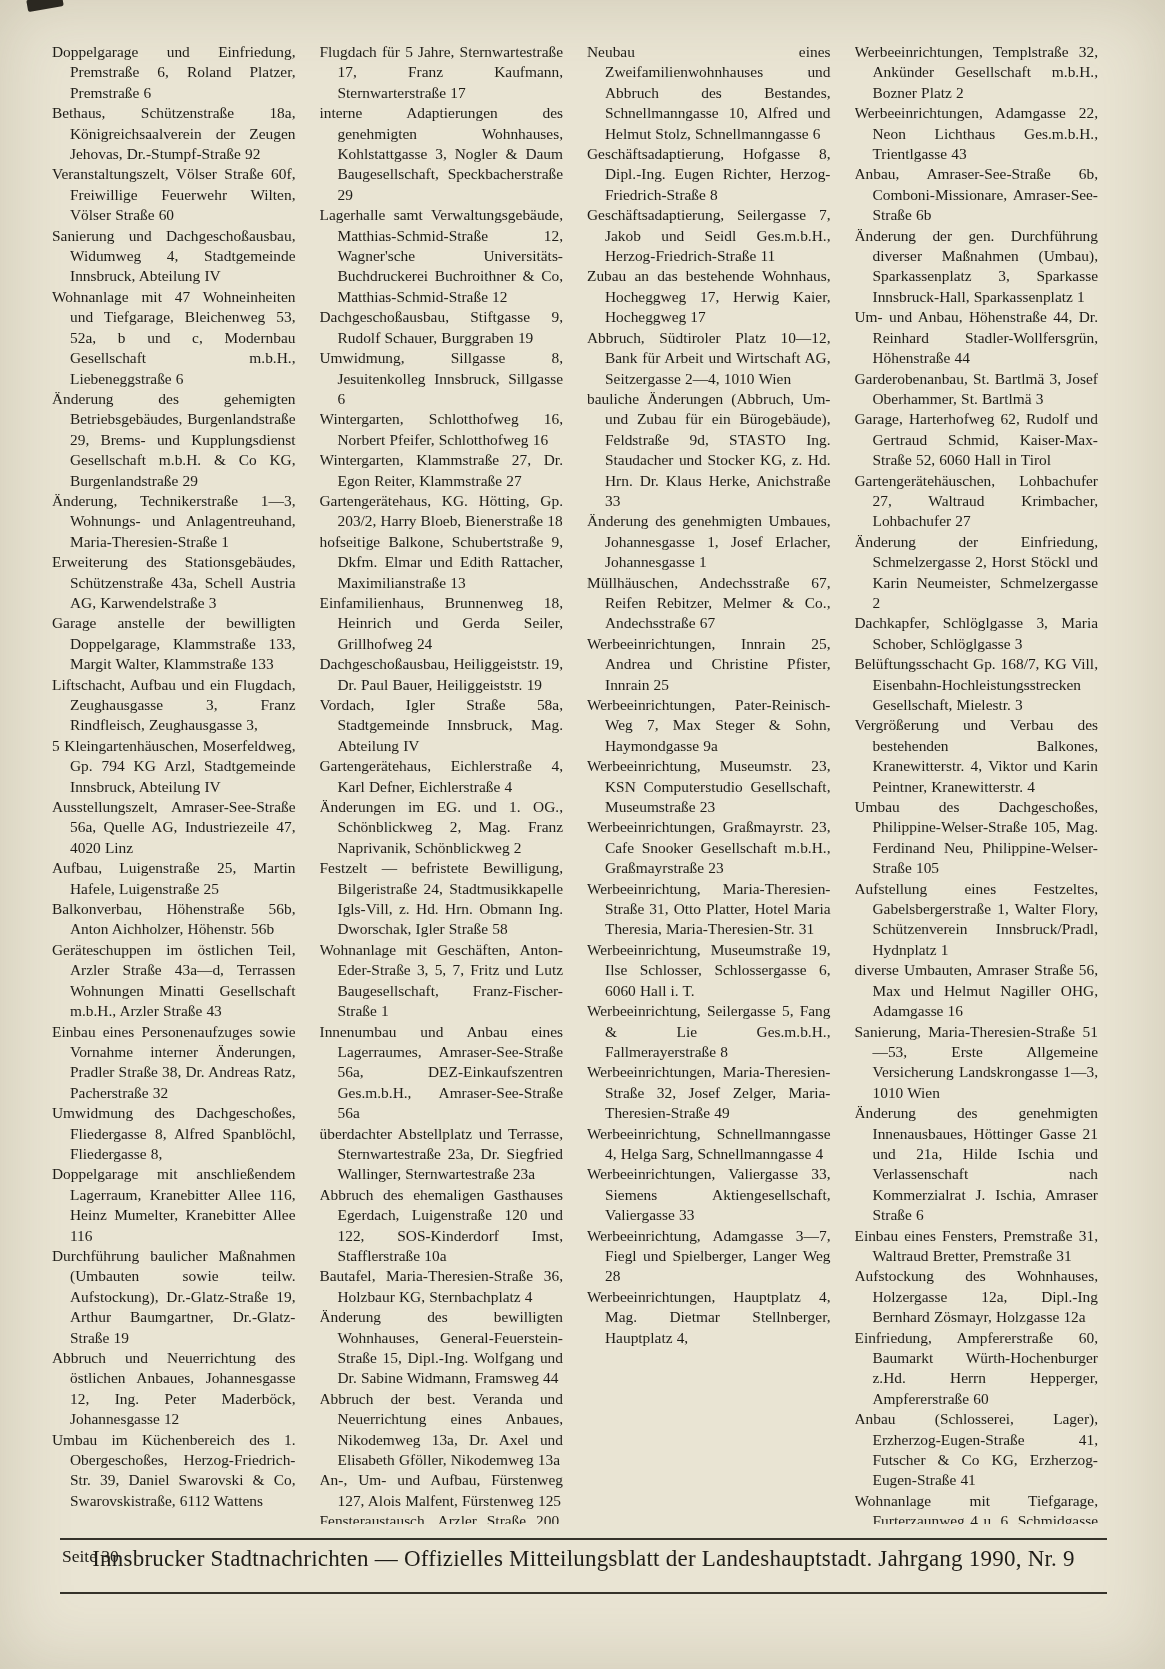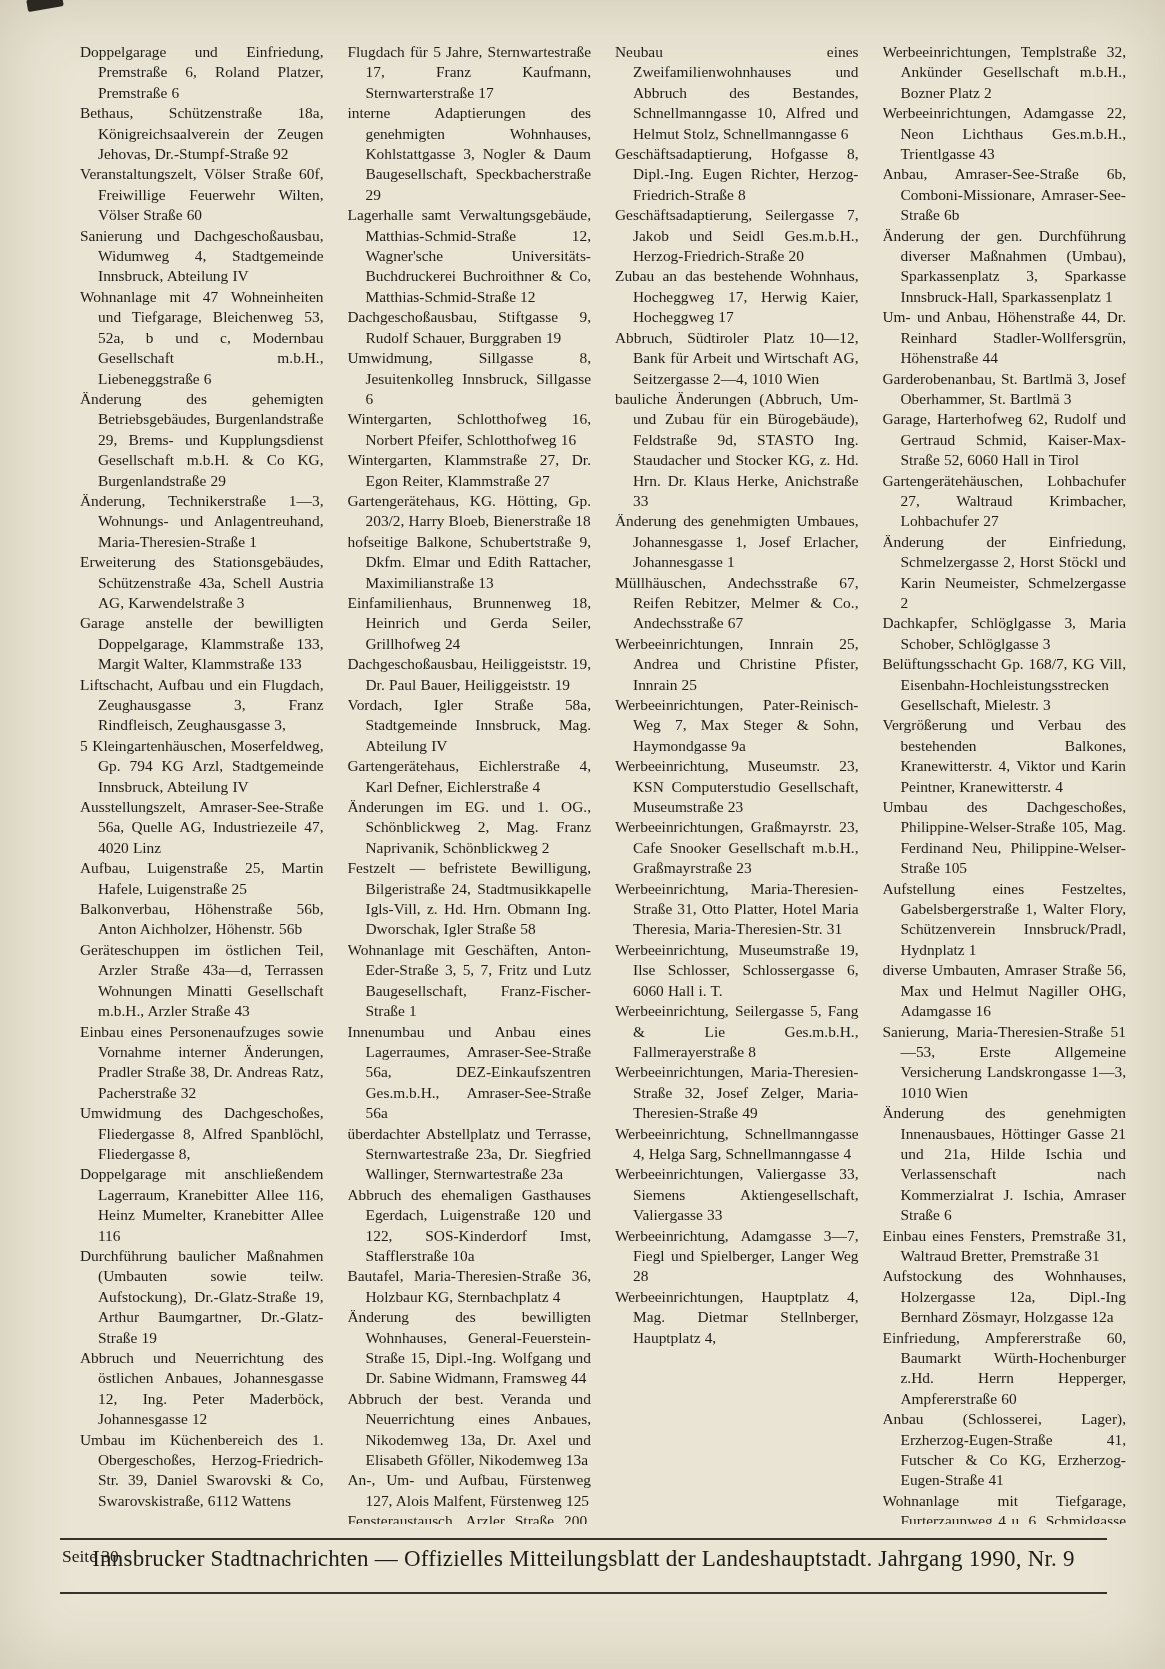--- a/index.html
+++ b/index.html
@@ -24,21 +24,21 @@
     left: 27px;
     width: 36px;
     height: 12px;
     background: #17150f;
     transform: rotate(-10deg);
     border-radius: 2px;
     opacity: 0.9;
   }
   .columns {
     position: absolute;
-    left: 80px;
+    left: 52px;
     top: 42px;
     width: 1046px;
     height: 1482px;
     display: flex;
     gap: 24px;
     overflow: hidden;
   }
   .col {
     flex: 1 1 0;
     min-width: 0;
@@ -133,21 +133,21 @@
         <p class="entry">Abbruch des ehemaligen Gasthauses Egerdach, Luigenstraße 120 und 122, SOS-Kinderdorf Imst, Stafflerstraße 10a</p>
         <p class="entry">Bautafel, Maria-Theresien-Straße 36, Holzbaur KG, Sternbachplatz 4</p>
         <p class="entry">Änderung des bewilligten Wohnhauses, General-Feuerstein-Straße 15, Dipl.-Ing. Wolfgang und Dr. Sabine Widmann, Framsweg 44</p>
         <p class="entry">Abbruch der best. Veranda und Neuerrichtung eines Anbaues, Nikodemweg 13a, Dr. Axel und Elisabeth Gföller, Nikodemweg 13a</p>
         <p class="entry">An-, Um- und Aufbau, Fürstenweg 127, Alois Malfent, Fürstenweg 125</p>
         <p class="entry">Fensteraustausch, Arzler Straße 200, Max Schreiner, Arzler Straße 198</p>
       </section>
     <section class="col">
         <p class="entry">Neubau eines Zweifamilienwohnhauses und Abbruch des Bestandes, Schnellmanngasse 10, Alfred und Helmut Stolz, Schnellmanngasse 6</p>
         <p class="entry">Geschäftsadaptierung, Hofgasse 8, Dipl.-Ing. Eugen Richter, Herzog-Friedrich-Straße 8</p>
-        <p class="entry">Geschäftsadaptierung, Seilergasse 7, Jakob und Seidl Ges.m.b.H., Herzog-Friedrich-Straße 20</p>
+        <p class="entry">Geschäftsadaptierung, Seilergasse 7, Jakob und Seidl Ges.m.b.H., Herzog-Friedrich-Straße 11</p>
         <p class="entry">Zubau an das bestehende Wohnhaus, Hocheggweg 17, Herwig Kaier, Hocheggweg 17</p>
         <p class="entry">Abbruch, Südtiroler Platz 10—12, Bank für Arbeit und Wirtschaft AG, Seitzergasse 2—4, 1010 Wien</p>
         <p class="entry">bauliche Änderungen (Abbruch, Um- und Zubau für ein Bürogebäude), Feldstraße 9d, STASTO Ing. Staudacher und Stocker KG, z. Hd. Hrn. Dr. Klaus Herke, Anichstraße 33</p>
         <p class="entry">Änderung des genehmigten Umbaues, Johannesgasse 1, Josef Erlacher, Johannesgasse 1</p>
         <p class="entry">Müllhäuschen, Andechsstraße 67, Reifen Rebitzer, Melmer &amp; Co., Andechsstraße 67</p>
         <p class="entry">Werbeeinrichtungen, Innrain 25, Andrea und Christine Pfister, Innrain 25</p>
         <p class="entry">Werbeeinrichtungen, Pater-Reinisch-Weg 7, Max Steger &amp; Sohn, Haymondgasse 9a</p>
         <p class="entry">Werbeeinrichtung, Museumstr. 23, KSN Computerstudio Gesellschaft, Museumstraße 23</p>
         <p class="entry">Werbeeinrichtungen, Graßmayrstr. 23, Cafe Snooker Gesellschaft m.b.H., Graßmayrstraße 23</p>
         <p class="entry">Werbeeinrichtung, Maria-Theresien-Straße 31, Otto Platter, Hotel Maria Theresia, Maria-Theresien-Str. 31</p>

